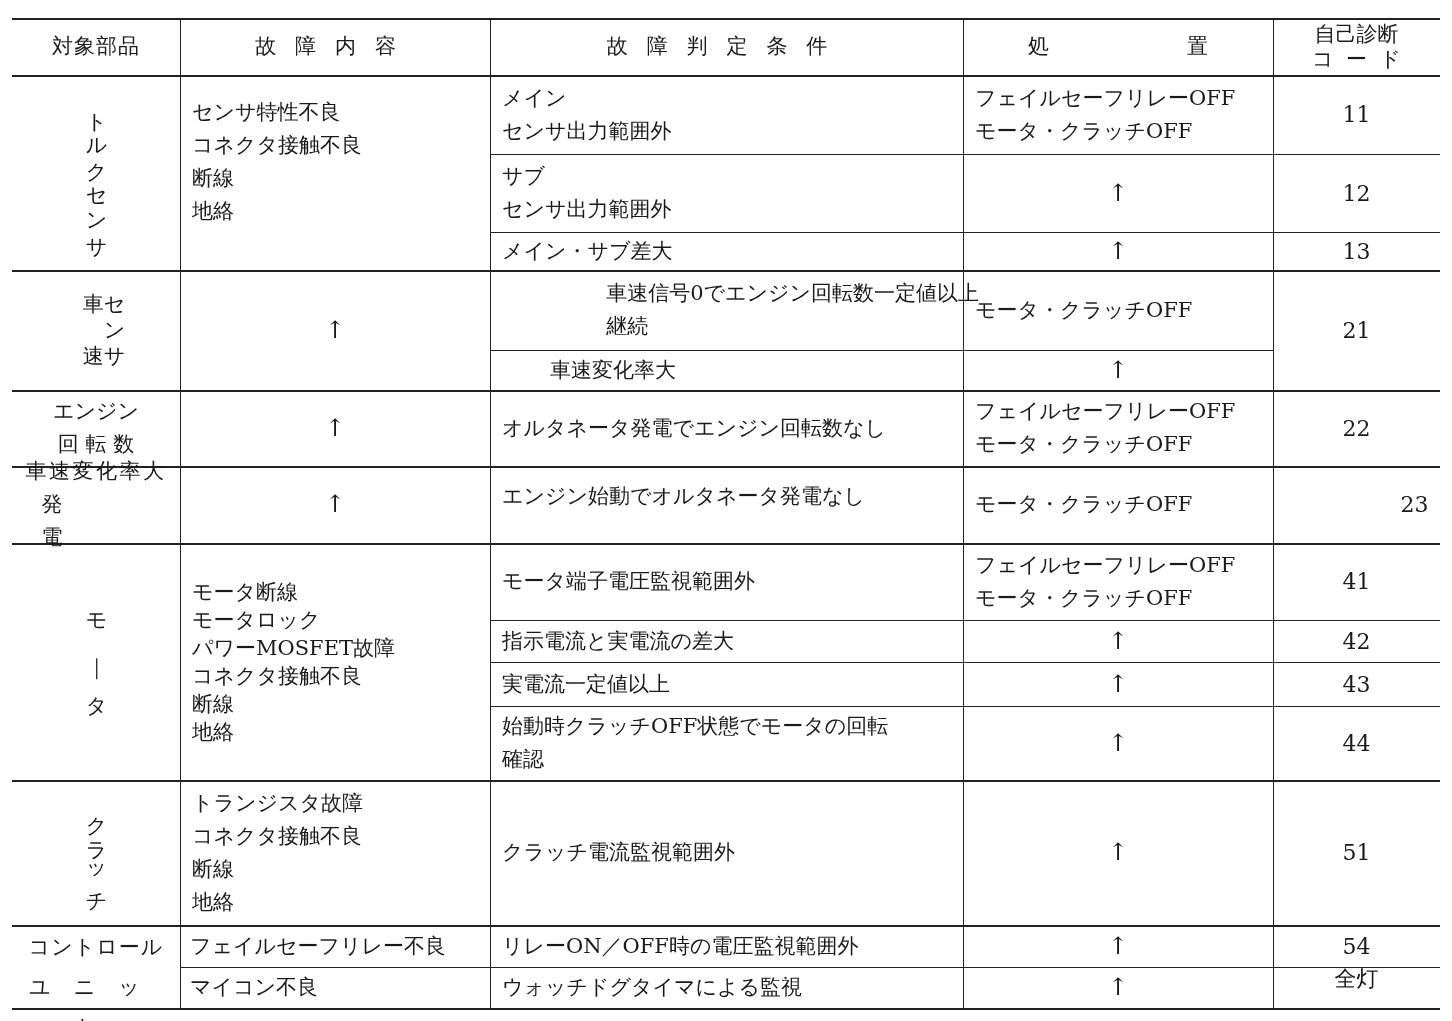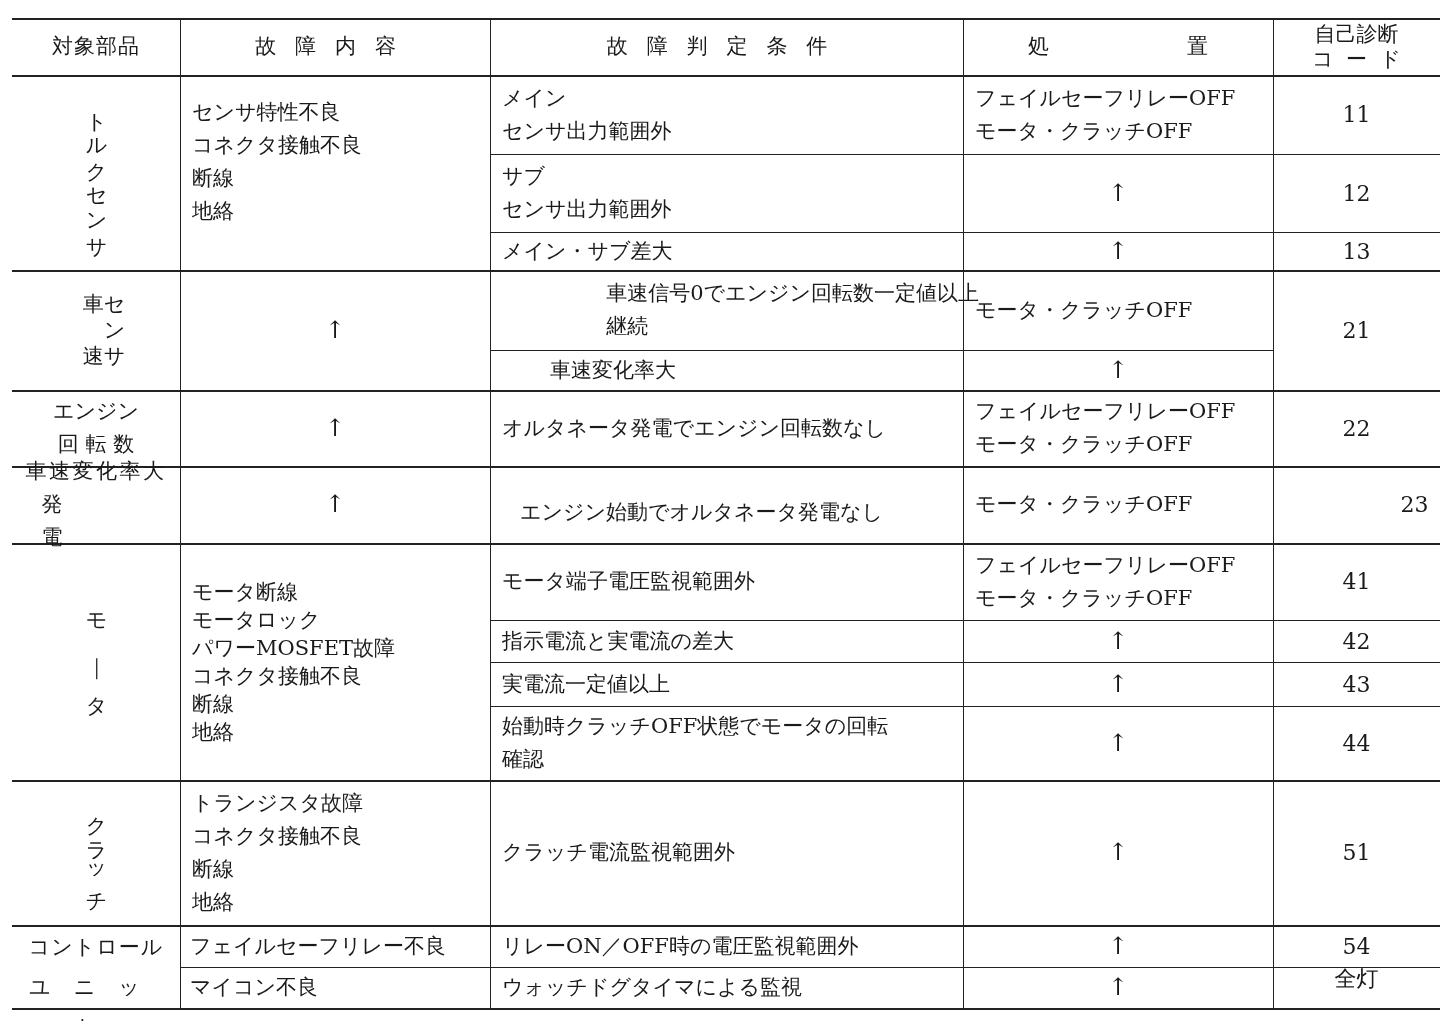--- a/index.html
+++ b/index.html
@@ -173,21 +173,21 @@
 
   <div class="cell center" style="left:0;top:448px;width:168px;height:77px;">
     <span class="lines">
       <span style="letter-spacing:0.12em;">車速変化率大</span>
       <span style="letter-spacing:4.2em;">発電</span>
     </span>
   </div>
   <div class="cell center arrow" style="left:168px;top:448px;width:310px;height:77px;">
     <span>↑</span>
   </div>
-  <div class="cell left" style="left:478px;top:448px;width:473px;height:92px;margin-left:18px;">
+  <div class="cell left" style="left:478px;top:432px;width:473px;height:92px;">
     <span>エンジン始動でオルタネータ発電なし</span>
   </div>
   <div class="cell left" style="left:951px;top:448px;width:310px;height:77px;">
     <span>モータ・クラッチOFF</span>
   </div>
   <div class="cell center code" style="left:1319px;top:448px;width:167px;height:77px;justify-content:center;">
     <span>23</span>
   </div>
 
   <div class="cell center" style="left:0;top:525px;width:168px;height:237px;">

